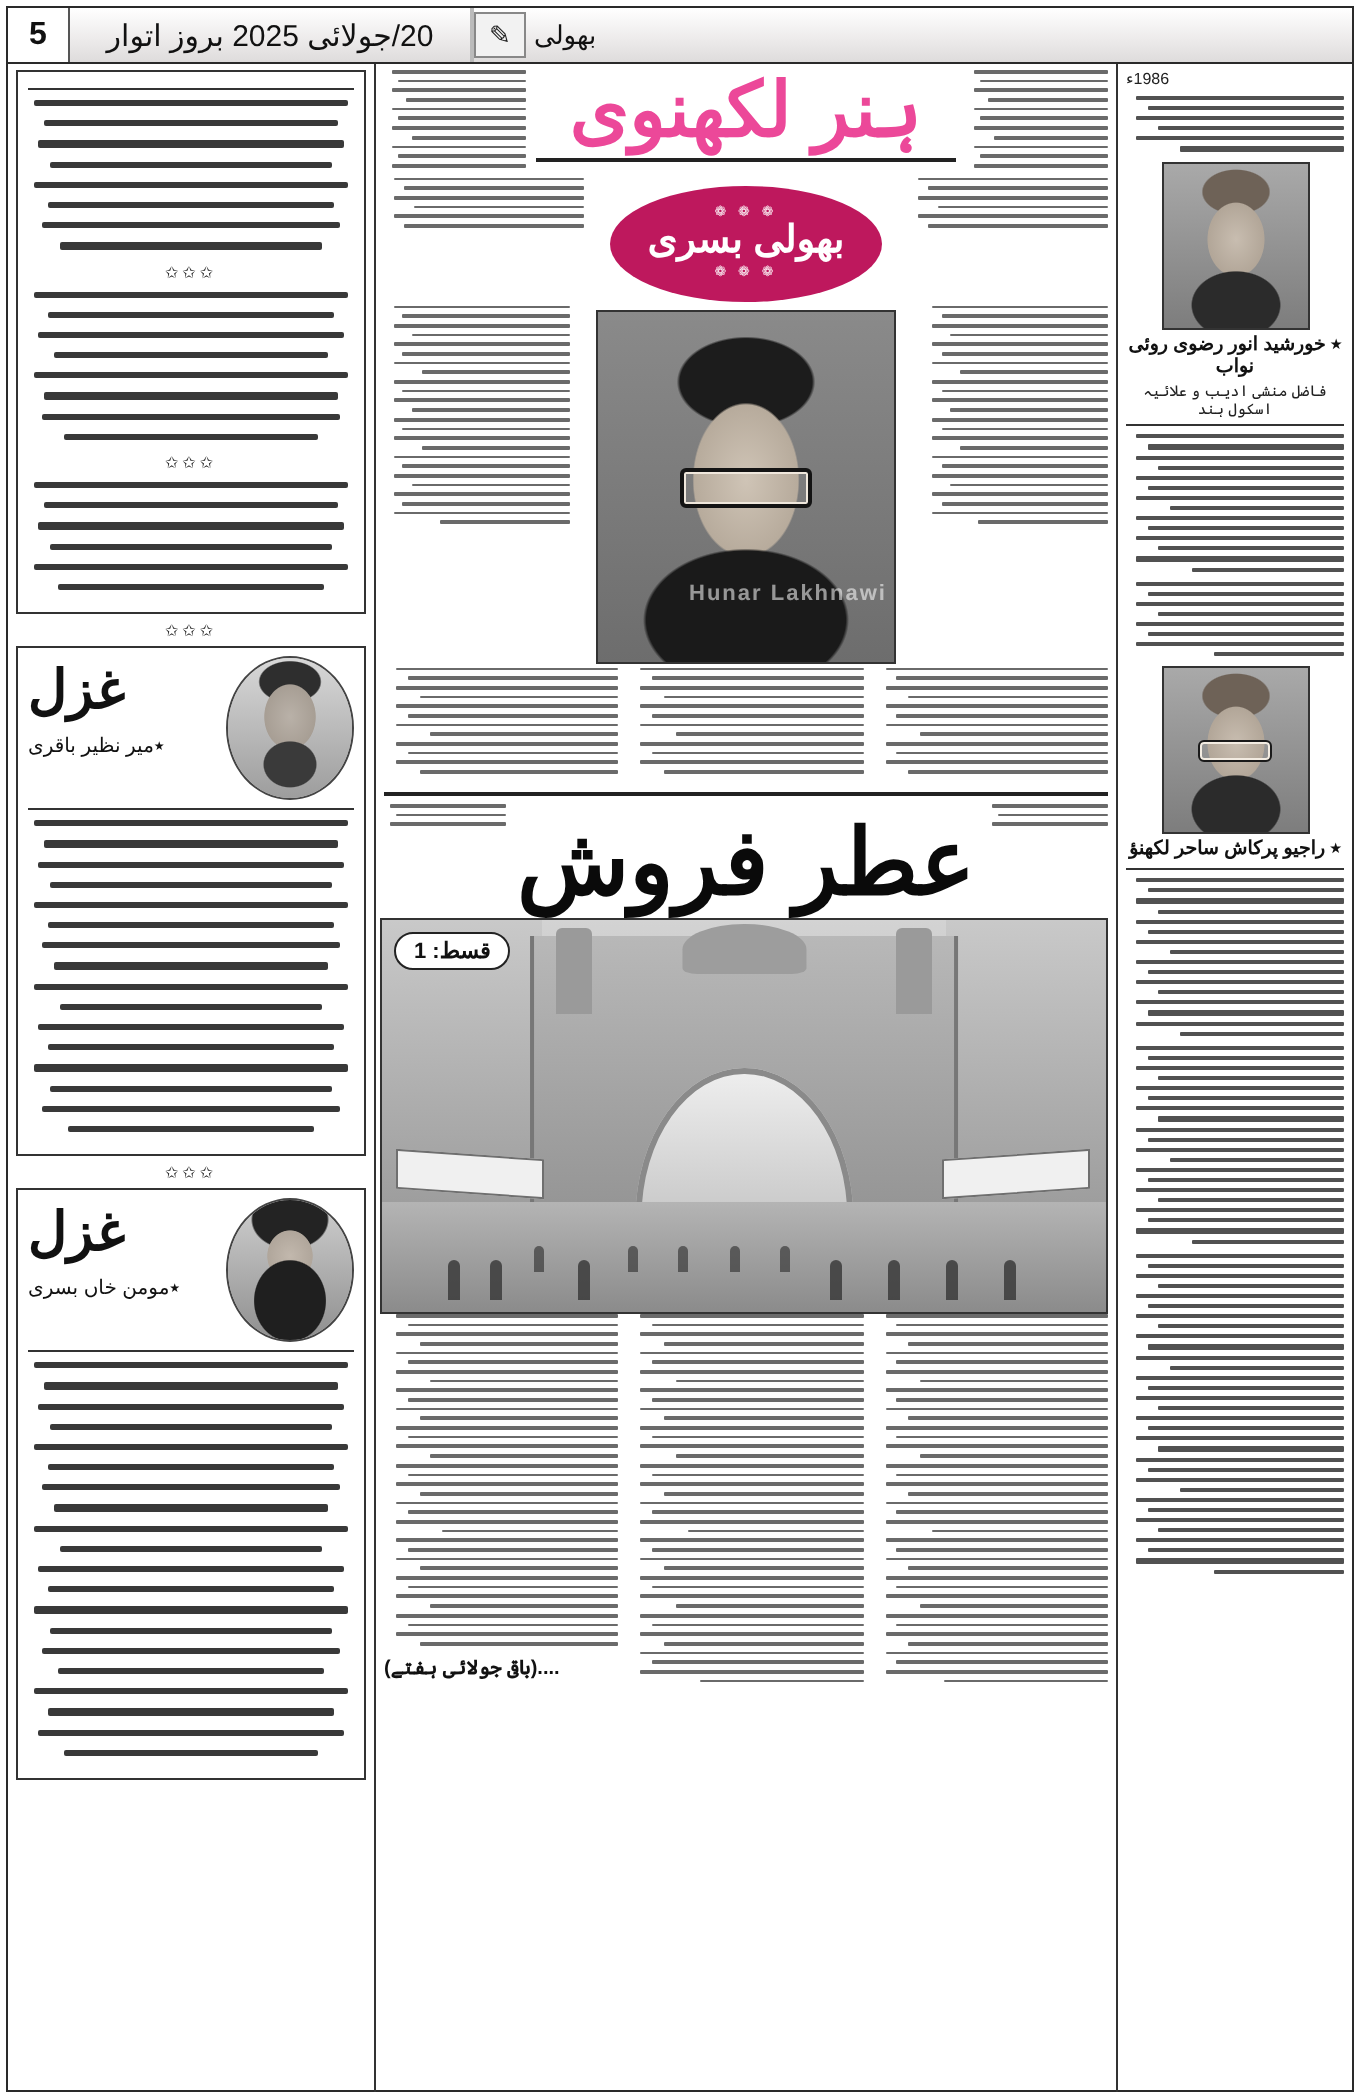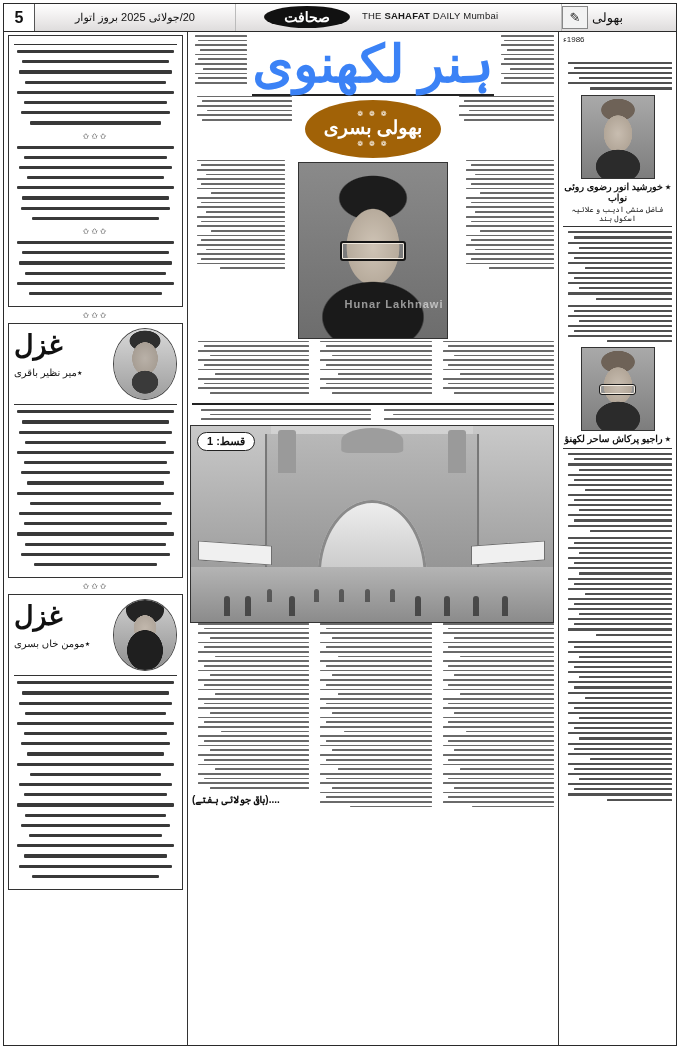--- a/index.html
+++ b/index.html
@@ -17,21 +17,21 @@
     position:relative;height:27px;border-bottom:1px solid #2a2a2a;
     background:linear-gradient(#ffffff,#eceaea 60%,#dedcdc);
     display:flex;align-items:stretch;
   }
   .mh-pageno{
     width:30px;border-right:1px solid #555;display:flex;align-items:center;justify-content:center;
     font-size:16px;font-weight:bold;color:#111;background:#fff;
   }
   .mh-date{
     flex:0 0 200px;display:flex;align-items:center;justify-content:center;
-    font-size:11px;color:#111;direction:rtl;letter-spacing:-0.2px;
+    font-size:15px;color:#111;direction:rtl;letter-spacing:-0.2px;
     border-right:1px solid #bbb;
   }
   .mh-mid{flex:1;position:relative;display:flex;align-items:center;justify-content:flex-start;}
   .mh-logo-oval{
     position:absolute;left:28px;top:2px;width:86px;height:22px;border-radius:50%;
     background:#111;color:#fff;display:flex;align-items:center;justify-content:center;
     font-size:14px;font-weight:bold;direction:rtl;
   }
   .mh-eng{
     position:absolute;left:126px;top:6px;font-size:9.5px;color:#1b1b1b;letter-spacing:.2px;white-space:nowrap;
@@ -95,26 +95,26 @@
       box-shadow:inset 0 0 0 1px #fff;}
   .face.beard{background:
       radial-gradient(ellipse 46% 46% at 50% 72%, #1f1f1f 0%, #1f1f1f 62%, transparent 64%),
       radial-gradient(ellipse 30% 30% at 50% 40%, #c2b8ad 0%, #b0a69b 60%, transparent 62%),
       radial-gradient(ellipse 50% 34% at 50% 14%, #232323 0%, #232323 60%, transparent 63%),
       linear-gradient(#cfcfcf,#8f8f8f);}
 
   
   .feature{margin-bottom:4px;}
   .headline{
-    text-align:center;font-size:52px;font-weight:bold;color:#3b82f6;line-height:1.05;
+    text-align:center;font-size:38px;font-weight:bold;color:#ec4899;line-height:1.05;
     direction:rtl;letter-spacing:-1.5px;margin:2px 0 2px 0;white-space:nowrap;
   }
   .headline-rule{height:2px;background:#222;margin:2px 0 0 0;}
   .oval-badge{
-    width:136px;height:58px;border-radius:50%;background:#a16207;color:#fff;
+    width:136px;height:58px;border-radius:50%;background:#be185d;color:#fff;
     margin:4px auto 2px auto;display:flex;flex-direction:column;align-items:center;justify-content:center;
     position:relative;
   }
   .oval-badge .dots{font-size:7px;letter-spacing:2px;line-height:1;color:#fff;opacity:.95;}
   .oval-badge .btext{font-size:19px;font-weight:bold;direction:rtl;line-height:1.1;margin:1px 0;}
 
   .hero-photo{
     width:148px;height:175px;margin:2px auto;border:1px solid #333;position:relative;overflow:hidden;
     background:linear-gradient(#6f6f6f,#9a9a9a);
   }
@@ -181,35 +181,31 @@
       radial-gradient(ellipse 30% 34% at 50% 46%, #c8bdb0 0%, #b2a698 65%, transparent 67%),
       radial-gradient(ellipse 38% 22% at 50% 17%, #6e6257 0%, #6e6257 60%, transparent 63%),
       linear-gradient(#a9a9a9,#7d7d7d);}
   .ap-face.spec:after{content:"";position:absolute;left:24%;right:24%;top:44%;height:11%;
       border:1.6px solid #1a1a1a;border-radius:3px;box-shadow:inset 0 0 0 1px #f3ece2;}
   .byline{font-size:9.5px;font-weight:bold;text-align:center;direction:rtl;color:#111;margin-top:2px;line-height:1.25;}
   .byline-sub{font-size:7.5px;text-align:center;direction:rtl;color:#222;margin-top:1px;}
   .byline-rule{height:1px;background:#333;margin:3px 0 4px 0;}
 
   .bold-note{font-size:10px;font-weight:bold;direction:rtl;text-align:left;color:#111;margin-top:4px;}
-  .topnum{font-size:8px;direction:rtl;color:#222;text-align:left;margin-bottom:18px;}
+  .topnum{font-size:8px;direction:rtl;color:#222;text-align:left;margin-bottom:4px;}
 </style>
 </head>
 <body>
 
 <div class="page">
  <div class="page-inner">
 
   <div class="masthead">
     <div class="mh-pageno">5</div>
     <div class="mh-date">20/جولائی 2025 بروز اتوار</div>
-    <div class="mh-mid">
-      <div class="mh-logo-oval">صحافت</div>
-      <div class="mh-eng"><span>THE </span><b>SAHAFAT</b><span> DAILY Mumbai</span></div>
-    </div>
     <div class="mh-right">
       <div class="mh-sect">بھولی</div>
       <div class="mh-quill">✎</div>
     </div>
   </div>
 
   <div class="grid">
 
     <div class="col col-r">
       <div class="topnum">1986ء</div>
@@ -554,20 +550,23 @@
       <div class="feature">
         <div class="colsplit">
           <div>
             <div class="txt">
                   <div class="para">
               <div class="ln t w95"></div>
                     <div class="ln t w90"></div>
                     <div class="ln t w95"></div>
             </div>
                 </div>
+          </div>
+          <div style="flex:0 0 54%">
+            <div class="headline2">عطر فروش</div>
           </div>
           <div>
             <div class="txt">
                   <div class="para">
               <div class="ln t w95"></div>
                     <div class="ln t w90"></div>
                     <div class="ln t w95"></div>
             </div>
                 </div>
           </div>

